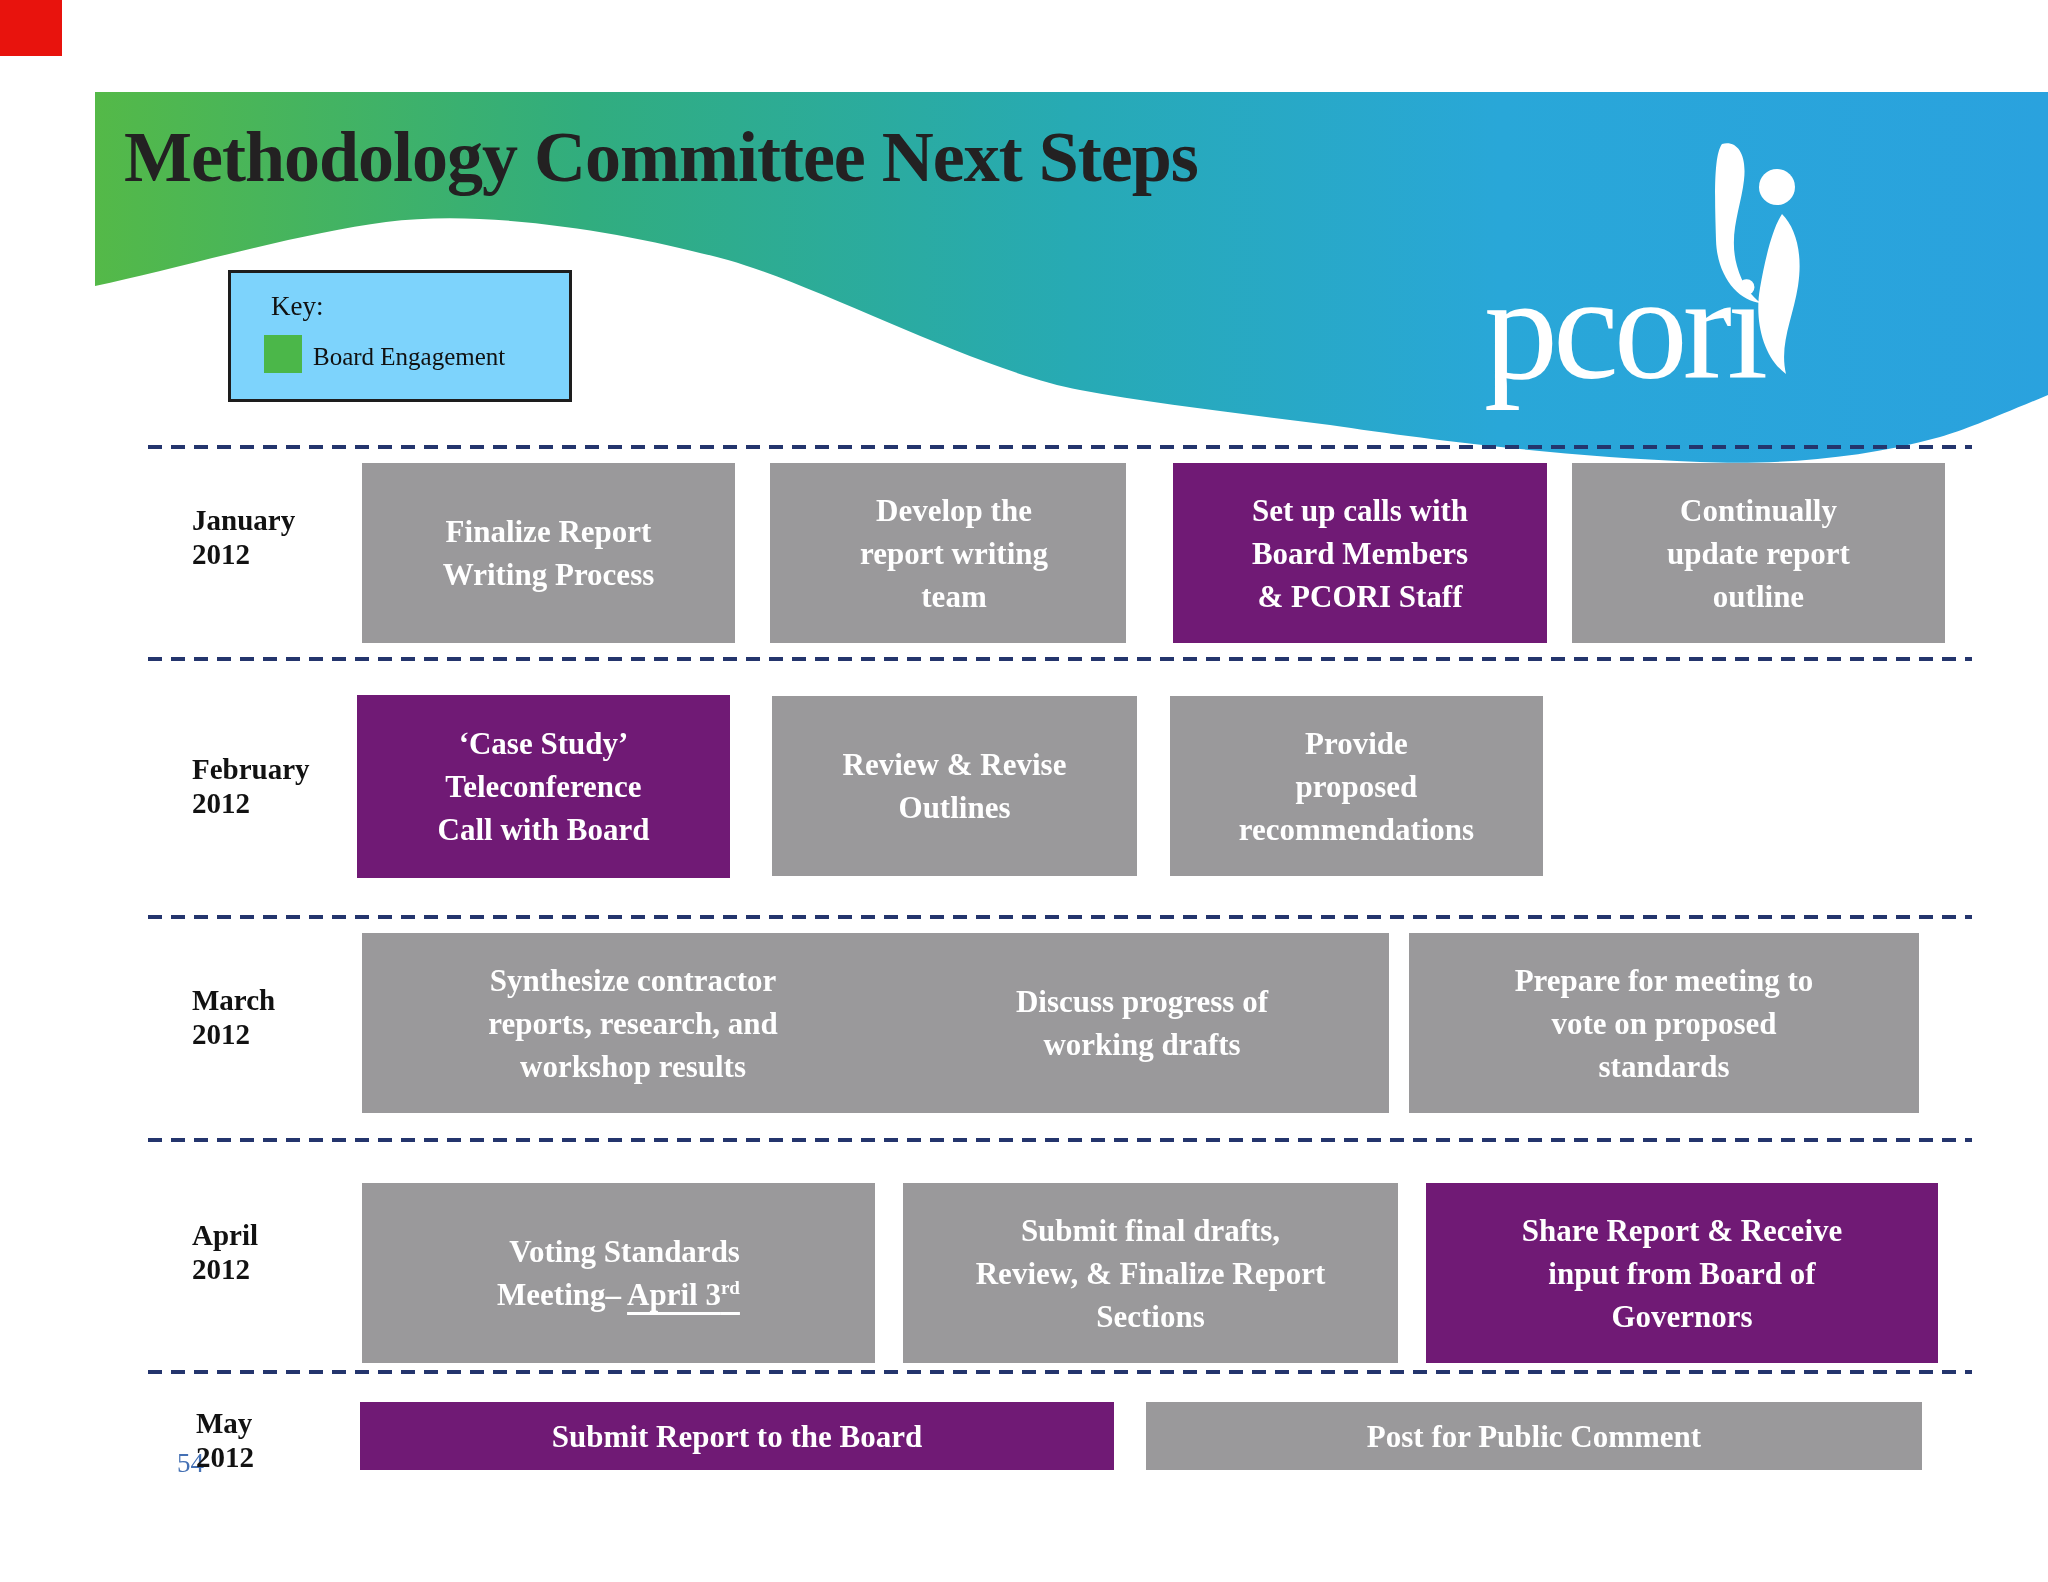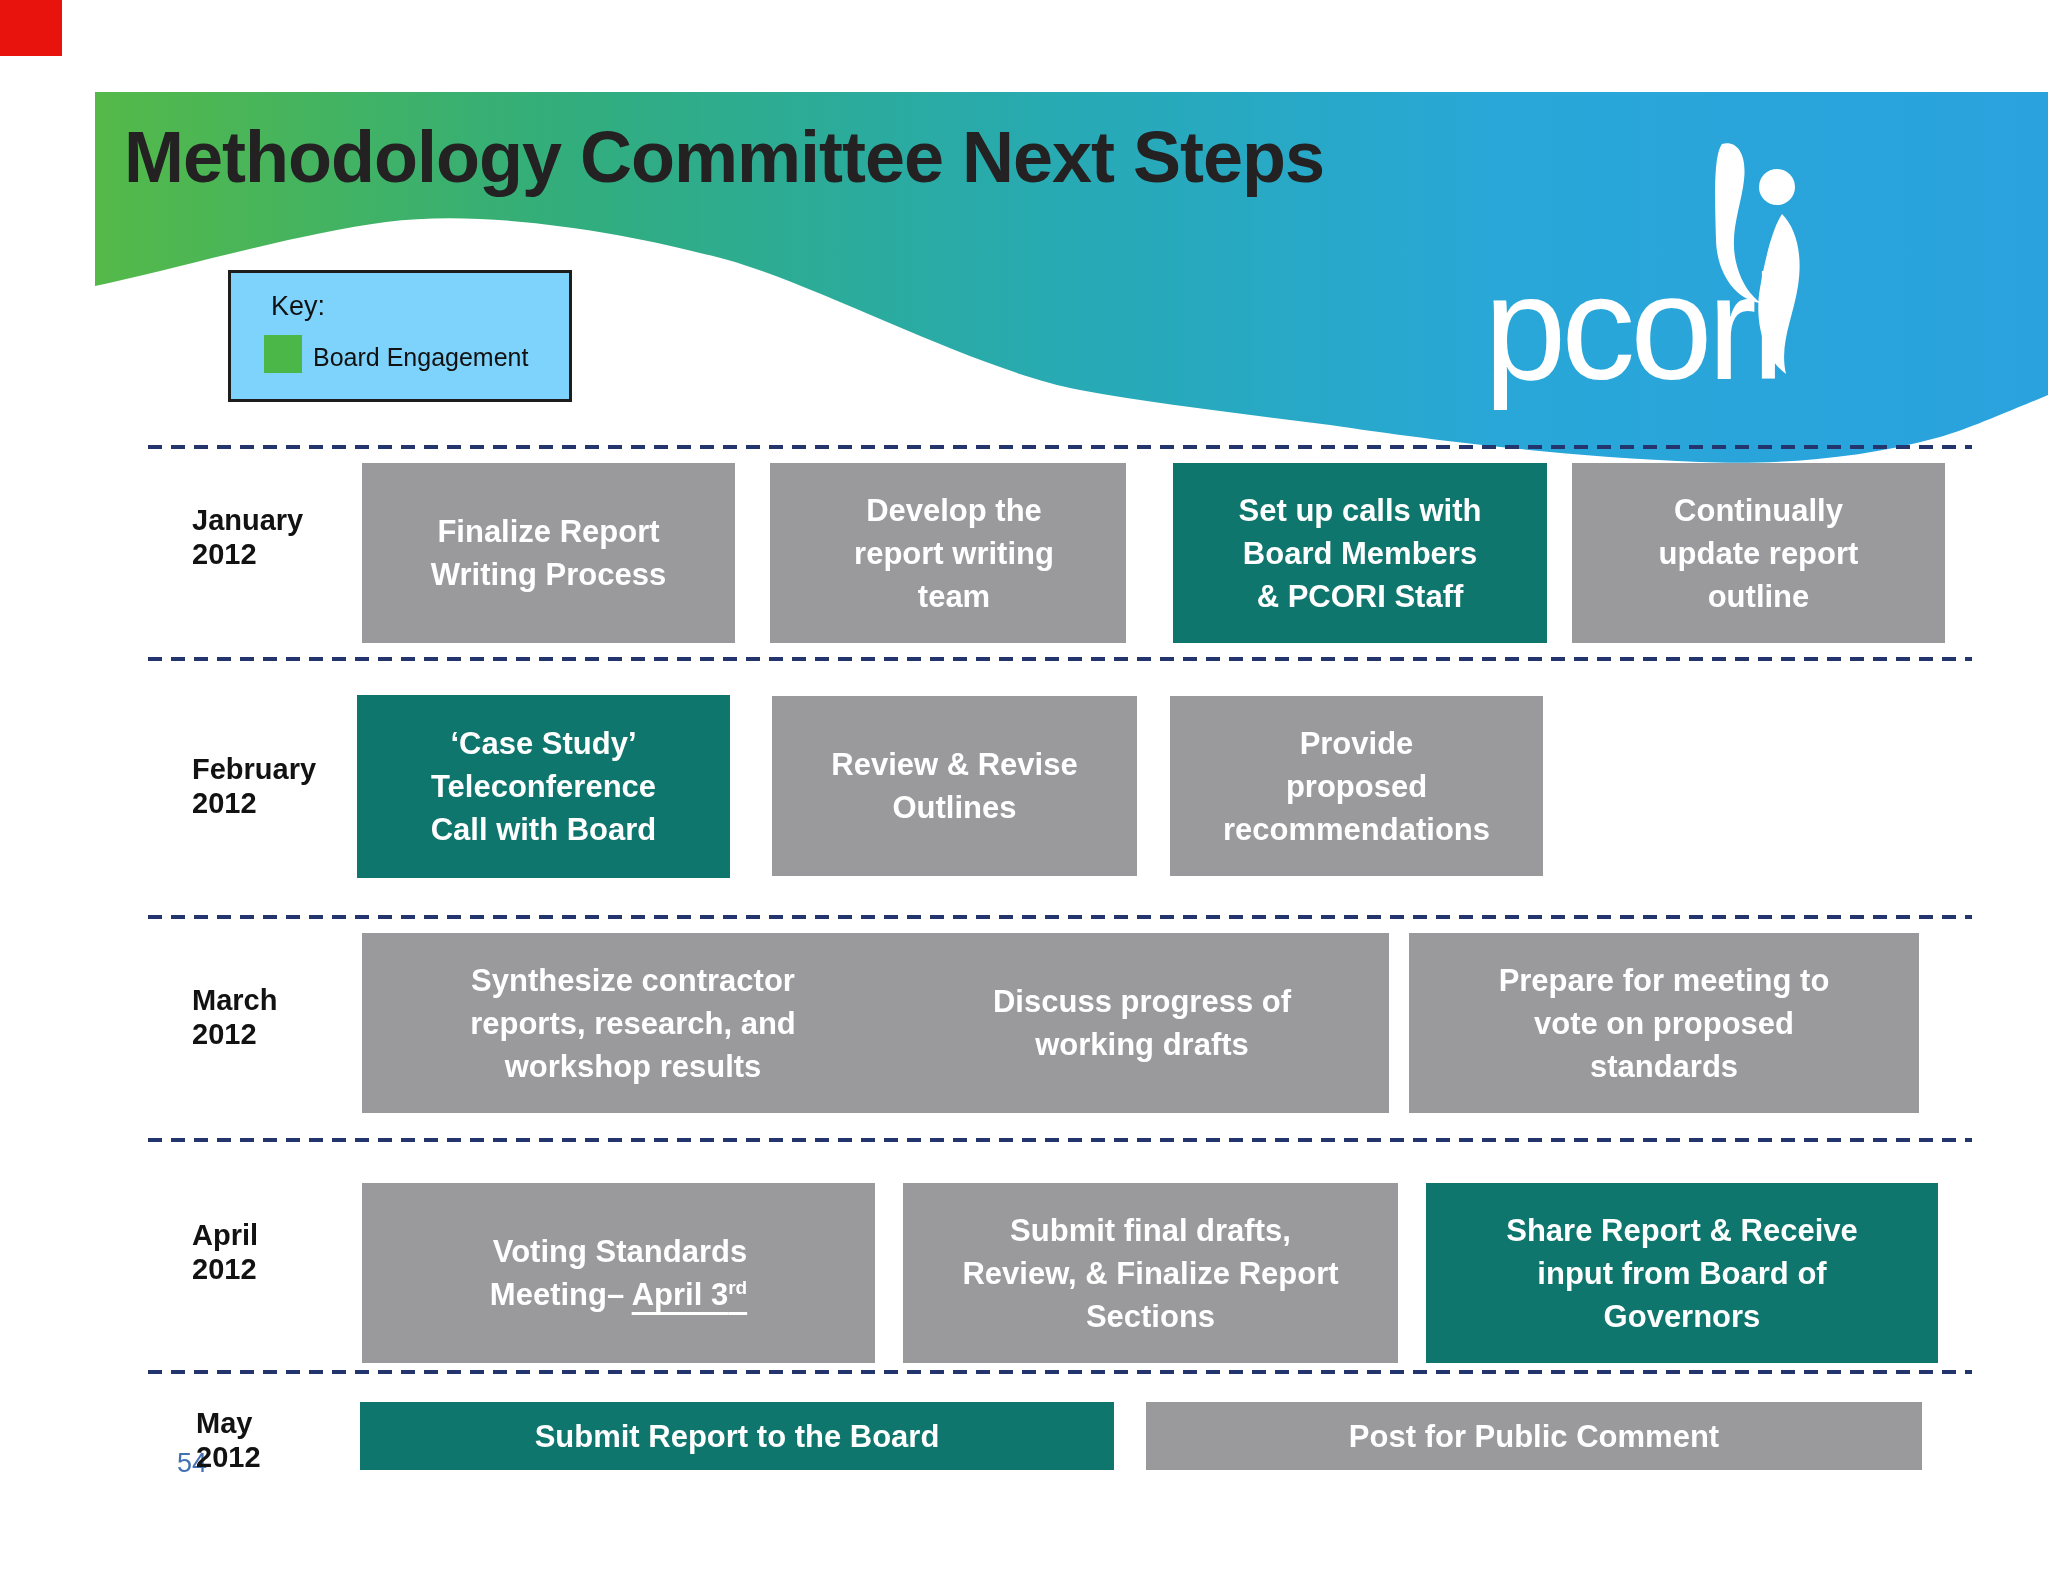--- a/index.html
+++ b/index.html
@@ -1,18 +1,18 @@
 <!DOCTYPE html>
 <html><head>
 <meta charset="utf-8">
 <style>
   html,body{margin:0;padding:0;background:#ffffff;}
   body{width:2048px;height:1582px;position:relative;overflow:hidden;
        font-family:"Liberation Sans",sans-serif;}
-  #slide{position:absolute;inset:0;background:#ffffff;}
+  #slide{position:absolute;inset:0;background:#ffffff;font-family:Liberation Serif, serif;}
 
   .corner-marker{position:absolute;left:0;top:0;width:62px;height:56px;background:#e8130d;z-index:6;}
 
   #header-svg{position:absolute;left:95px;top:92px;width:1953px;height:400px;z-index:1;}
 
   .slide-title{position:absolute;left:124px;top:116px;z-index:2;
        font-size:72px;font-weight:600;color:#232122;letter-spacing:-1px;white-space:nowrap;}
 
   .logo-text{position:absolute;left:1484px;top:254px;z-index:2;color:#ffffff;
        font-size:148px;font-weight:400;letter-spacing:-5px;line-height:1;}
@@ -27,21 +27,21 @@
        background:repeating-linear-gradient(90deg,#24356d 0 14px,transparent 14px 23px);}
 
   .month{position:absolute;left:192px;z-index:3;font-size:29px;font-weight:bold;
        color:#121212;line-height:34px;}
 
   .page-number{position:absolute;left:177px;top:1448px;z-index:2;font-size:27px;color:#4470b4;}
 
   .task{position:absolute;z-index:3;display:flex;align-items:center;justify-content:center;
        text-align:center;background:#9a999b;color:#ffffff;font-weight:bold;
        font-size:31px;line-height:43px;padding:0 12px;box-sizing:border-box;}
-  .task.green{background:#0f766e;}
+  .task.green{background:#701a75;}
   .task .tx{white-space:pre-line;}
   .task .stack{display:flex;flex-direction:column;align-items:flex-end;}
   .task u{text-decoration-thickness:3px;text-underline-offset:7px;}
   .task sup{font-size:19px;line-height:0;vertical-align:super;}
 </style>
 </head>
 <body>
 
 <div id="slide">
 

